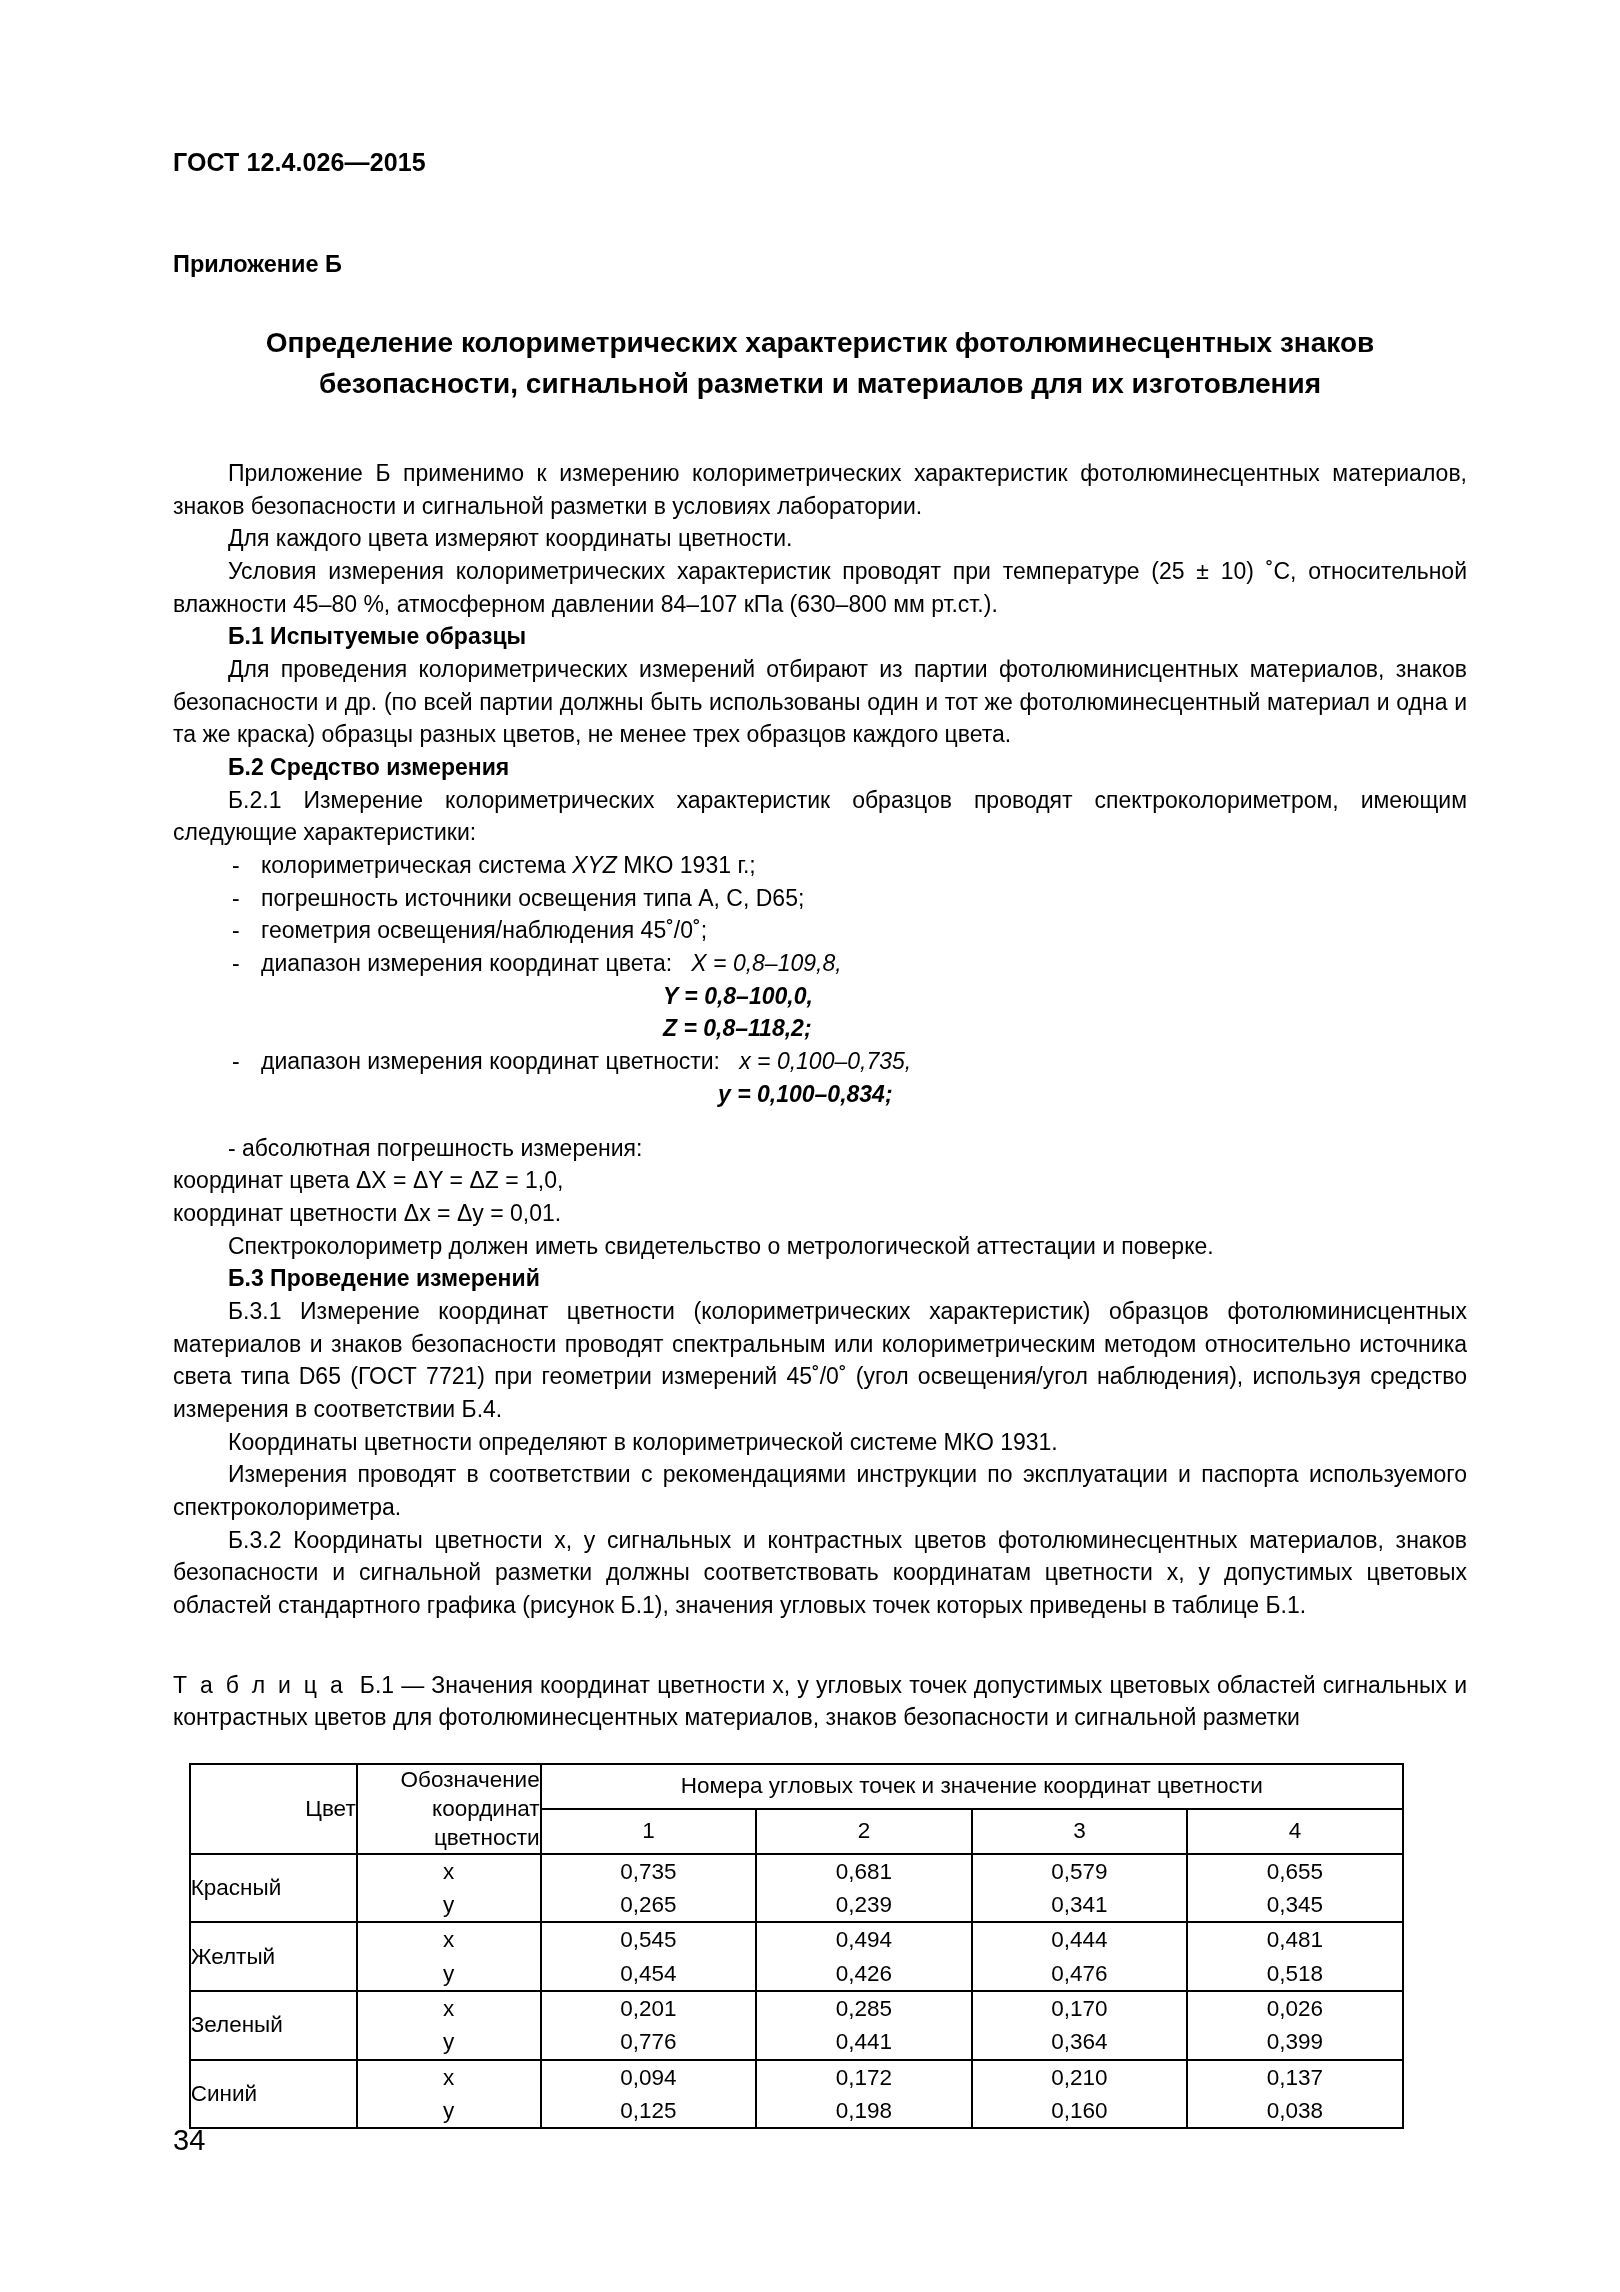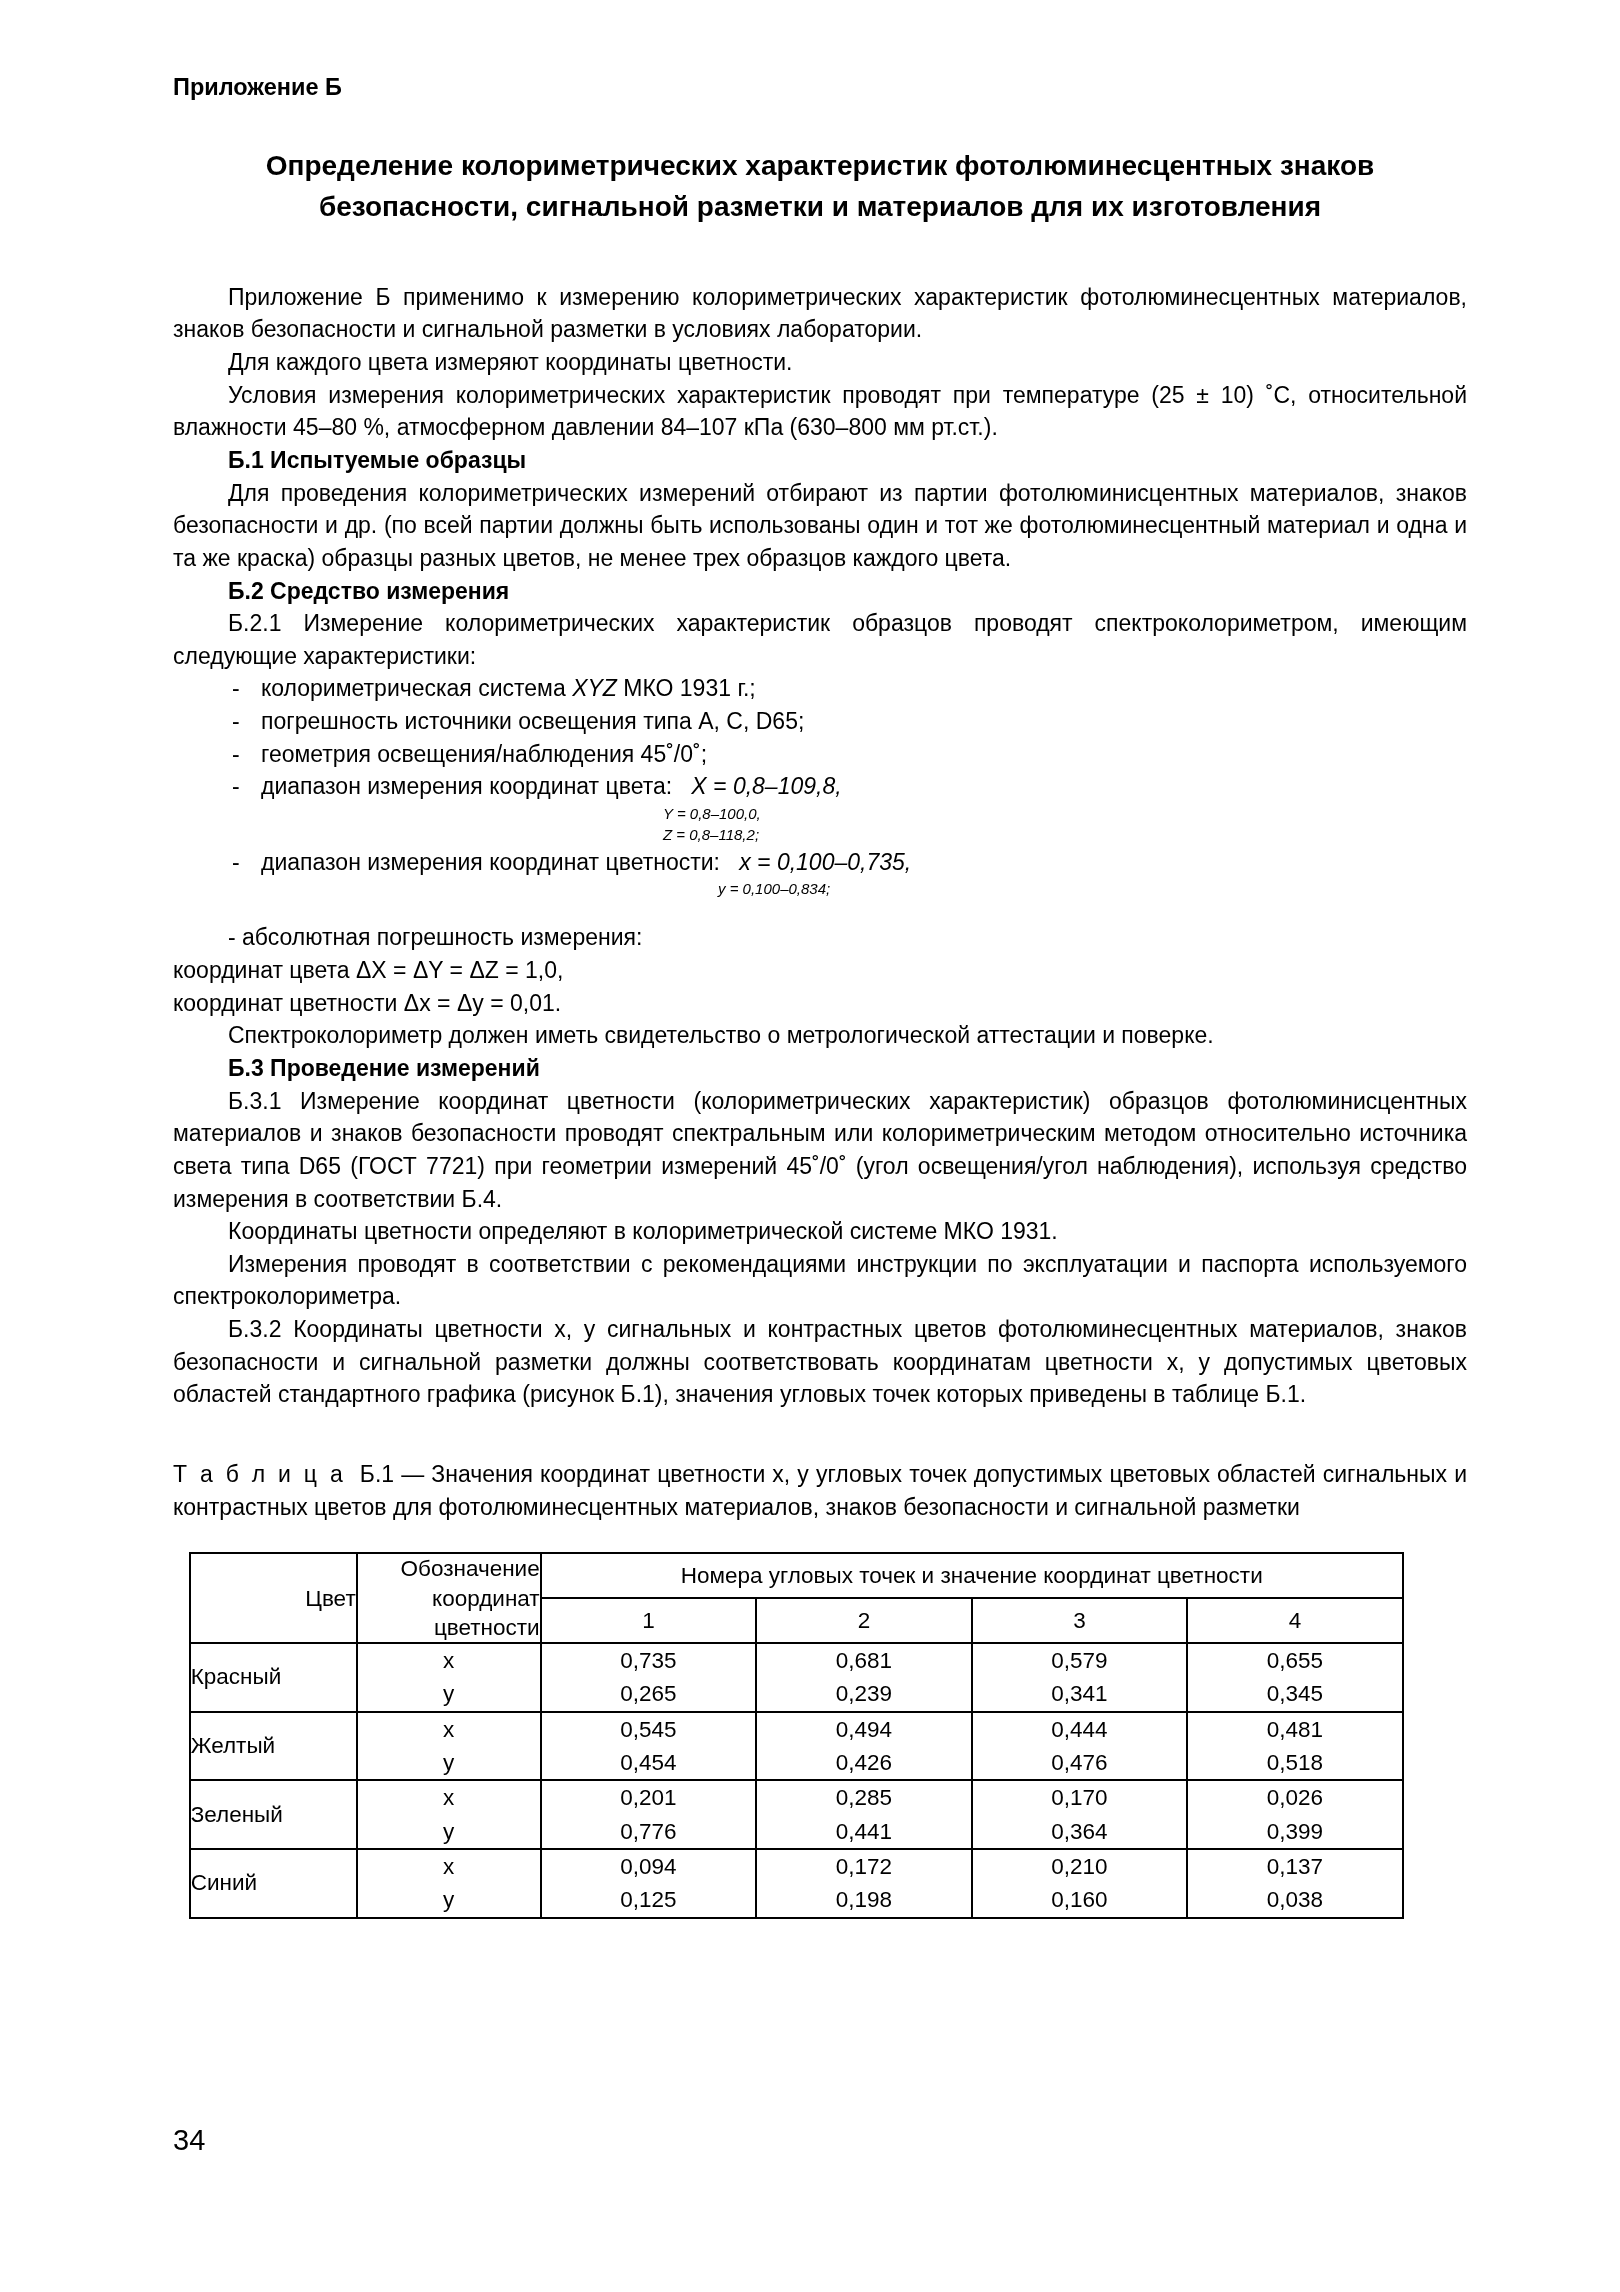--- a/index.html
+++ b/index.html
@@ -100,23 +100,24 @@
     position: relative;
     padding-left: 88px;
     text-align: left;
   }
   ul.spec-list > li .dash {
     position: absolute;
     left: 59px;
     top: 0;
   }
   .cont-line {
-    font-size: 15px;
+    font-size: 23px;
     line-height: 1.42;
     padding-left: 490px;
+    font-weight: bold;
   }
   .cont-line.narrow {
     padding-left: 545px;
   }
   .plain-line {
     font-size: 23px;
     line-height: 1.42;
   }
   i.var {
     font-style: italic;
@@ -189,20 +190,21 @@
     margin-top: 38px;
   }
 </style>
 </head>
 <body>
 
 <div class="page">
 
   <div class="content">
 
+    <div class="running-head">ГОСТ 12.4.026—2015</div>
 
     <div class="appendix-label">
       <span>Приложение Б</span>
     </div>
 
     <div class="doc-title">
       <span>Определение колориметрических характеристик фотолюминесцентных знаков безопасности,</span>
       <span>сигнальной разметки и материалов для их изготовления</span>
     </div>
 

